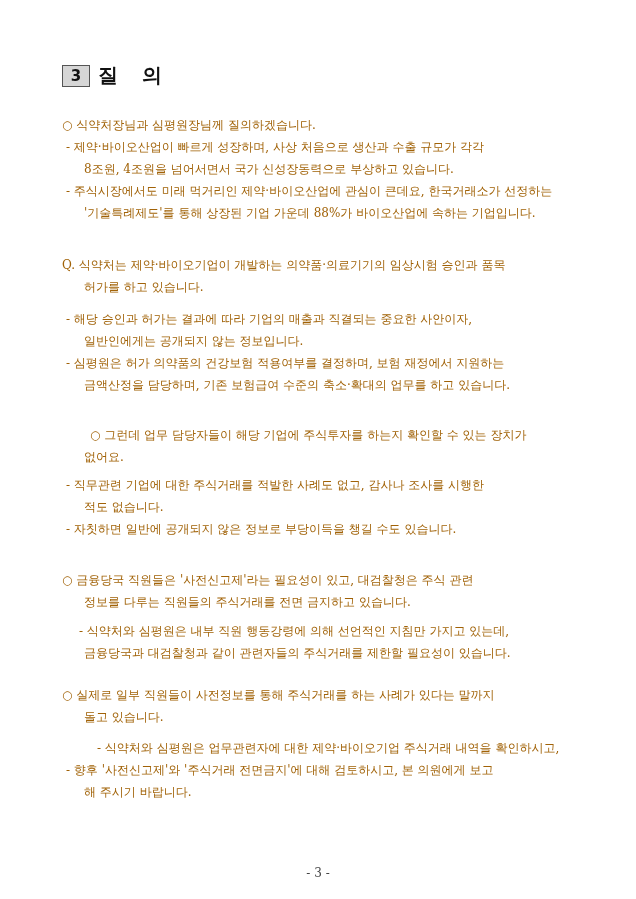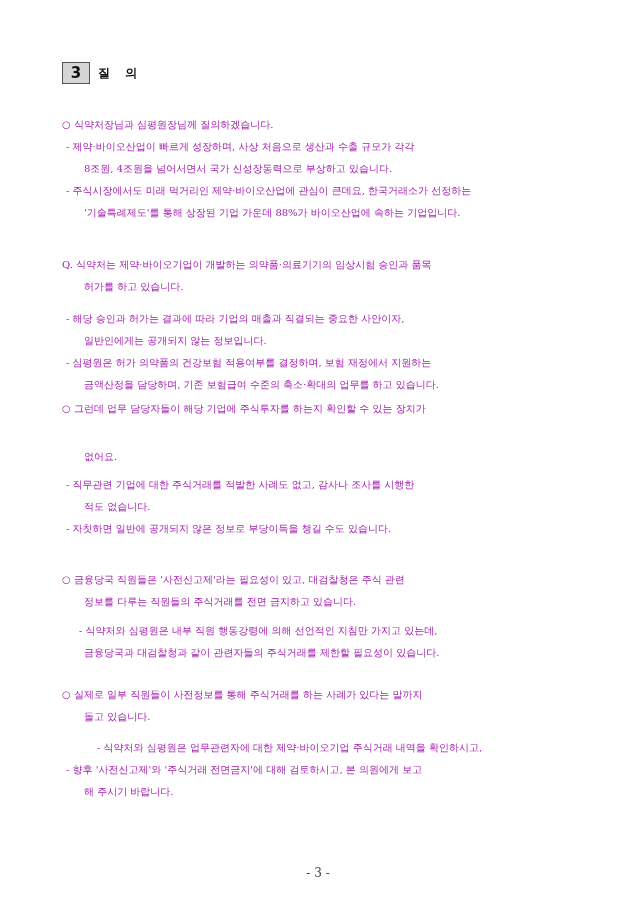--- a/index.html
+++ b/index.html
@@ -11,26 +11,26 @@
     .heading {
       position: absolute; left: 62px; top: 62px;
       display: flex; align-items: center;
     }
     .num-box {
       width: 26px; height: 20px; border: 1px solid #555; background: #d6d6d6;
       font-family: "DejaVu Sans", "Liberation Sans", sans-serif; font-weight: bold;
       font-size: 15px; text-align: center; line-height: 20px; color: #111;
     }
     .heading-title {
-      margin-left: 8px; font-family: Liberation Sans, sans-serif;
-      font-weight: bold; font-size: 12px; letter-spacing: 6px; color: #111;
+      margin-left: 8px; font-family: Liberation Mono, monospace;
+      font-weight: bold; font-size: 20px; letter-spacing: 6px; color: #111;
     }
     .line {
-      position: absolute; font-size: 10px; line-height: 18px;
-      white-space: nowrap; color: #a21caf;
+      position: absolute; font-size: 12px; line-height: 18px;
+      white-space: nowrap; color: #a16207;
     }
     .l1 { left: 62px; }
     .l2 { left: 66px; }
     .l3 { left: 84px; }
     .pagenum {
       position: absolute; top: 866px; left: 0; width: 636px; text-align: center;
       font-size: 12px; color: #444;
     }
   </style>
 </head>
@@ -46,21 +46,21 @@
     <div class="line l2" style="top: 138px;">- 제약·바이오산업이 빠르게 성장하며, 사상 처음으로 생산과 수출 규모가 각각</div>
     <div class="line l3" style="top: 160px;">8조원, 4조원을 넘어서면서 국가 신성장동력으로 부상하고 있습니다.</div>
     <div class="line l2" style="top: 182px;">- 주식시장에서도 미래 먹거리인 제약·바이오산업에 관심이 큰데요, 한국거래소가 선정하는</div>
     <div class="line l3" style="top: 204px;">'기술특례제도'를 통해 상장된 기업 가운데 88%가 바이오산업에 속하는 기업입니다.</div>
     <div class="line l1" style="top: 256px;">Q. 식약처는 제약·바이오기업이 개발하는 의약품·의료기기의 임상시험 승인과 품목</div>
     <div class="line l3" style="top: 278px;">허가를 하고 있습니다.</div>
     <div class="line l2" style="top: 310px;">- 해당 승인과 허가는 결과에 따라 기업의 매출과 직결되는 중요한 사안이자,</div>
     <div class="line l3" style="top: 332px;">일반인에게는 공개되지 않는 정보입니다.</div>
     <div class="line l2" style="top: 354px;">- 심평원은 허가 의약품의 건강보험 적용여부를 결정하며, 보험 재정에서 지원하는</div>
     <div class="line l3" style="top: 376px;">금액산정을 담당하며, 기존 보험급여 수준의 축소·확대의 업무를 하고 있습니다.</div>
-    <div class="line l1" style="top: 400px;">○ 그런데 업무 담당자들이 해당 기업에 주식투자를 하는지 확인할 수 있는 장치가</div>
+    <div class="line l1" style="top: 426px; margin-left: 28px;">○ 그런데 업무 담당자들이 해당 기업에 주식투자를 하는지 확인할 수 있는 장치가</div>
     <div class="line l3" style="top: 448px;">없어요.</div>
     <div class="line l2" style="top: 476px;">- 직무관련 기업에 대한 주식거래를 적발한 사례도 없고, 감사나 조사를 시행한</div>
     <div class="line l3" style="top: 498px;">적도 없습니다.</div>
     <div class="line l2" style="top: 520px;">- 자칫하면 일반에 공개되지 않은 정보로 부당이득을 챙길 수도 있습니다.</div>
     <div class="line l1" style="top: 571px;">○ 금융당국 직원들은 '사전신고제'라는 필요성이 있고, 대검찰청은 주식 관련</div>
     <div class="line l3" style="top: 593px;">정보를 다루는 직원들의 주식거래를 전면 금지하고 있습니다.</div>
     <div class="line l1" style="top: 622px; margin-left: 17px;">- 식약처와 심평원은 내부 직원 행동강령에 의해 선언적인 지침만 가지고 있는데,</div>
     <div class="line l3" style="top: 644px;">금융당국과 대검찰청과 같이 관련자들의 주식거래를 제한할 필요성이 있습니다.</div>
     <div class="line l1" style="top: 686px;">○ 실제로 일부 직원들이 사전정보를 통해 주식거래를 하는 사례가 있다는 말까지</div>
     <div class="line l3" style="top: 708px;">돌고 있습니다.</div>

